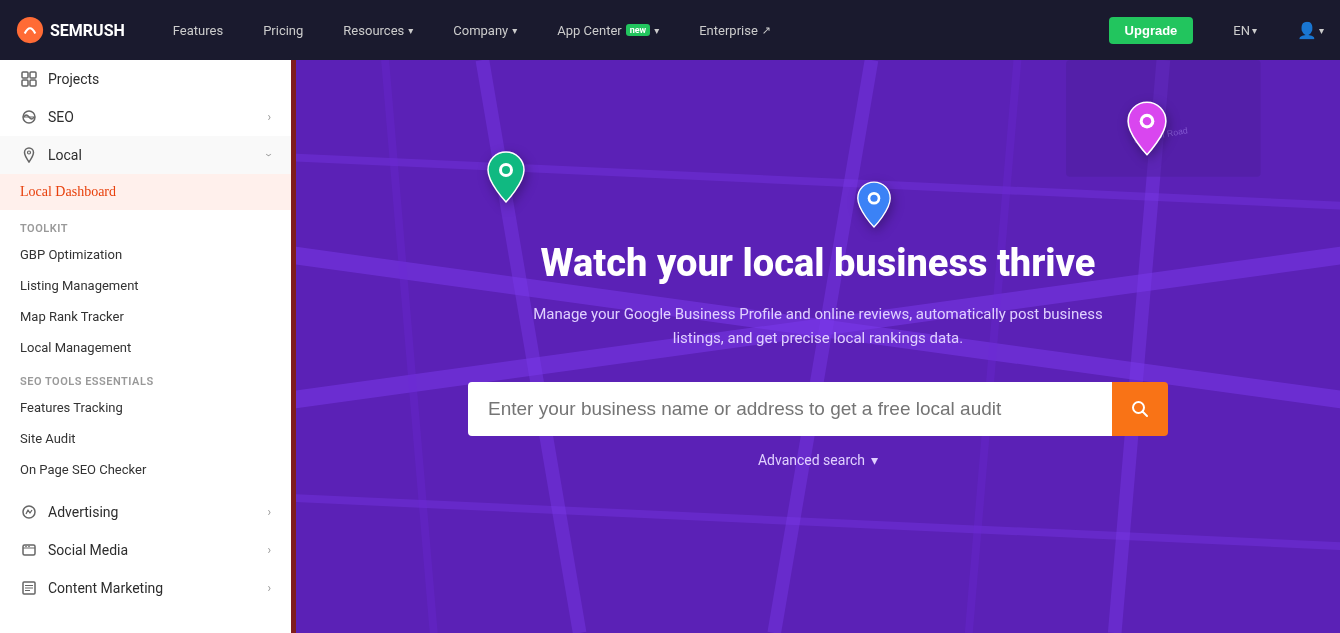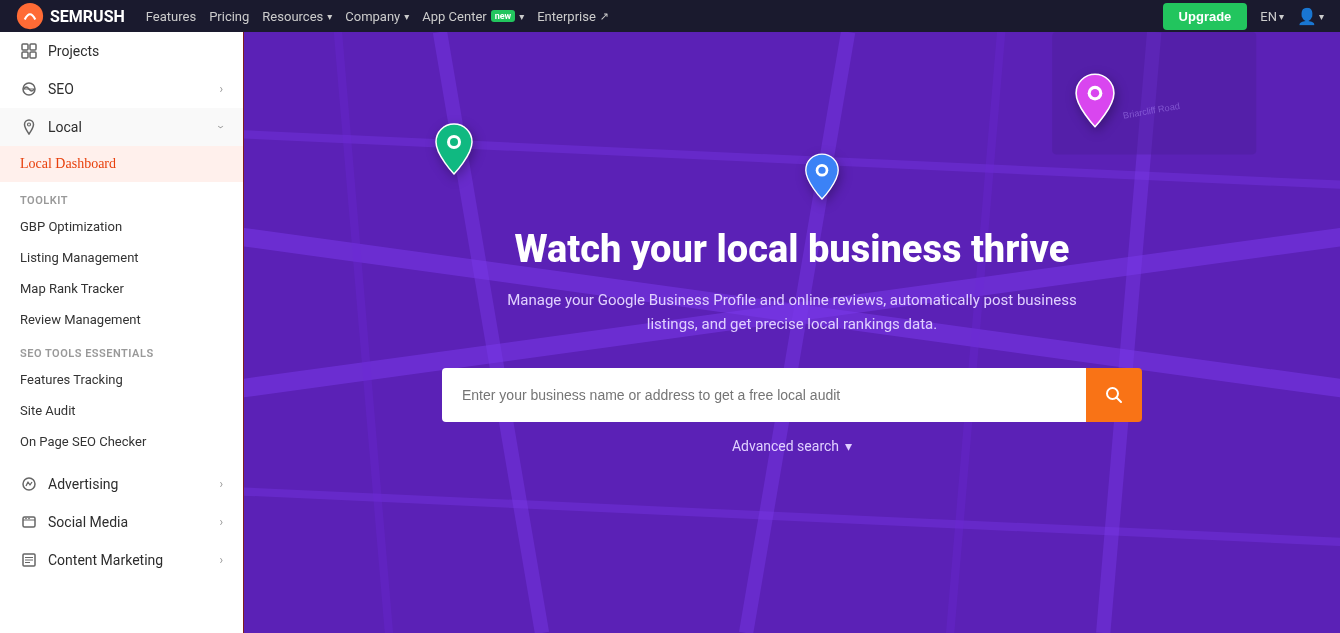--- a/index.html
+++ b/index.html
@@ -1,25 +1,25 @@
 <!DOCTYPE html>
 <html><head>
   <meta charset="utf-8">
   <style>
     * { margin: 0; padding: 0; box-sizing: border-box; }
     body { font-family: -apple-system, BlinkMacSystemFont, 'Segoe UI', Roboto, sans-serif; width: 1340px; height: 633px; overflow: hidden; display: flex; flex-direction: column; }
 
     
     .top-nav {
       background: #1a1a2e;
-      height: 32px;
+      height: 60px;
       display: flex;
       align-items: center;
       padding: 0 16px;
-      gap: 13px;
+      gap: 40px;
       flex-shrink: 0;
       z-index: 100;
     }
     .logo {
       display: flex;
       align-items: center;
       gap: 6px;
       color: white;
       font-weight: bold;
       font-size: 16px;
@@ -77,23 +77,23 @@
 
     
     .main-layout {
       display: flex;
       flex: 1;
       overflow: hidden;
     }
 
     
     .sidebar {
-      width: 244px;
+      width: 296px;
       background: white;
-      border-right: 1px solid #7f1d1d;
+      border-right: 5px solid #7f1d1d;
       overflow-y: auto;
       flex-shrink: 0;
     }
     .sidebar-item {
       display: flex;
       align-items: center;
       padding: 10px 20px;
       cursor: pointer;
       font-size: 14px;
       color: #2d2d2d;
@@ -182,21 +182,21 @@
       height: 54px;
       border-radius: 4px;
       overflow: hidden;
       margin-bottom: 16px;
     }
     .search-input {
       flex: 1;
       border: none;
       outline: none;
       padding: 0 20px;
-      font-size: 14px;
+      font-size: 19px;
       color: #333;
       background: white;
     }
     .search-btn {
       width: 56px;
       background: #f97316;
       border: none;
       cursor: pointer;
       display: flex;
       align-items: center;
@@ -324,21 +324,21 @@
     <div class="sidebar-subitem">
       <span>GBP Optimization</span>
     </div>
     <div class="sidebar-subitem">
       <span>Listing Management</span>
     </div>
     <div class="sidebar-subitem">
       <span>Map Rank Tracker</span>
     </div>
     <div class="sidebar-subitem">
-      <span>Review Management</span>
+      <span>Local Management</span>
     </div>
 
     <div class="sidebar-section-label">SEO TOOLS ESSENTIALS</div>
     <div class="sidebar-subitem">
       <span>Features Tracking</span>
     </div>
     <div class="sidebar-subitem">
       <span>Site Audit</span>
     </div>
     <div class="sidebar-subitem">

